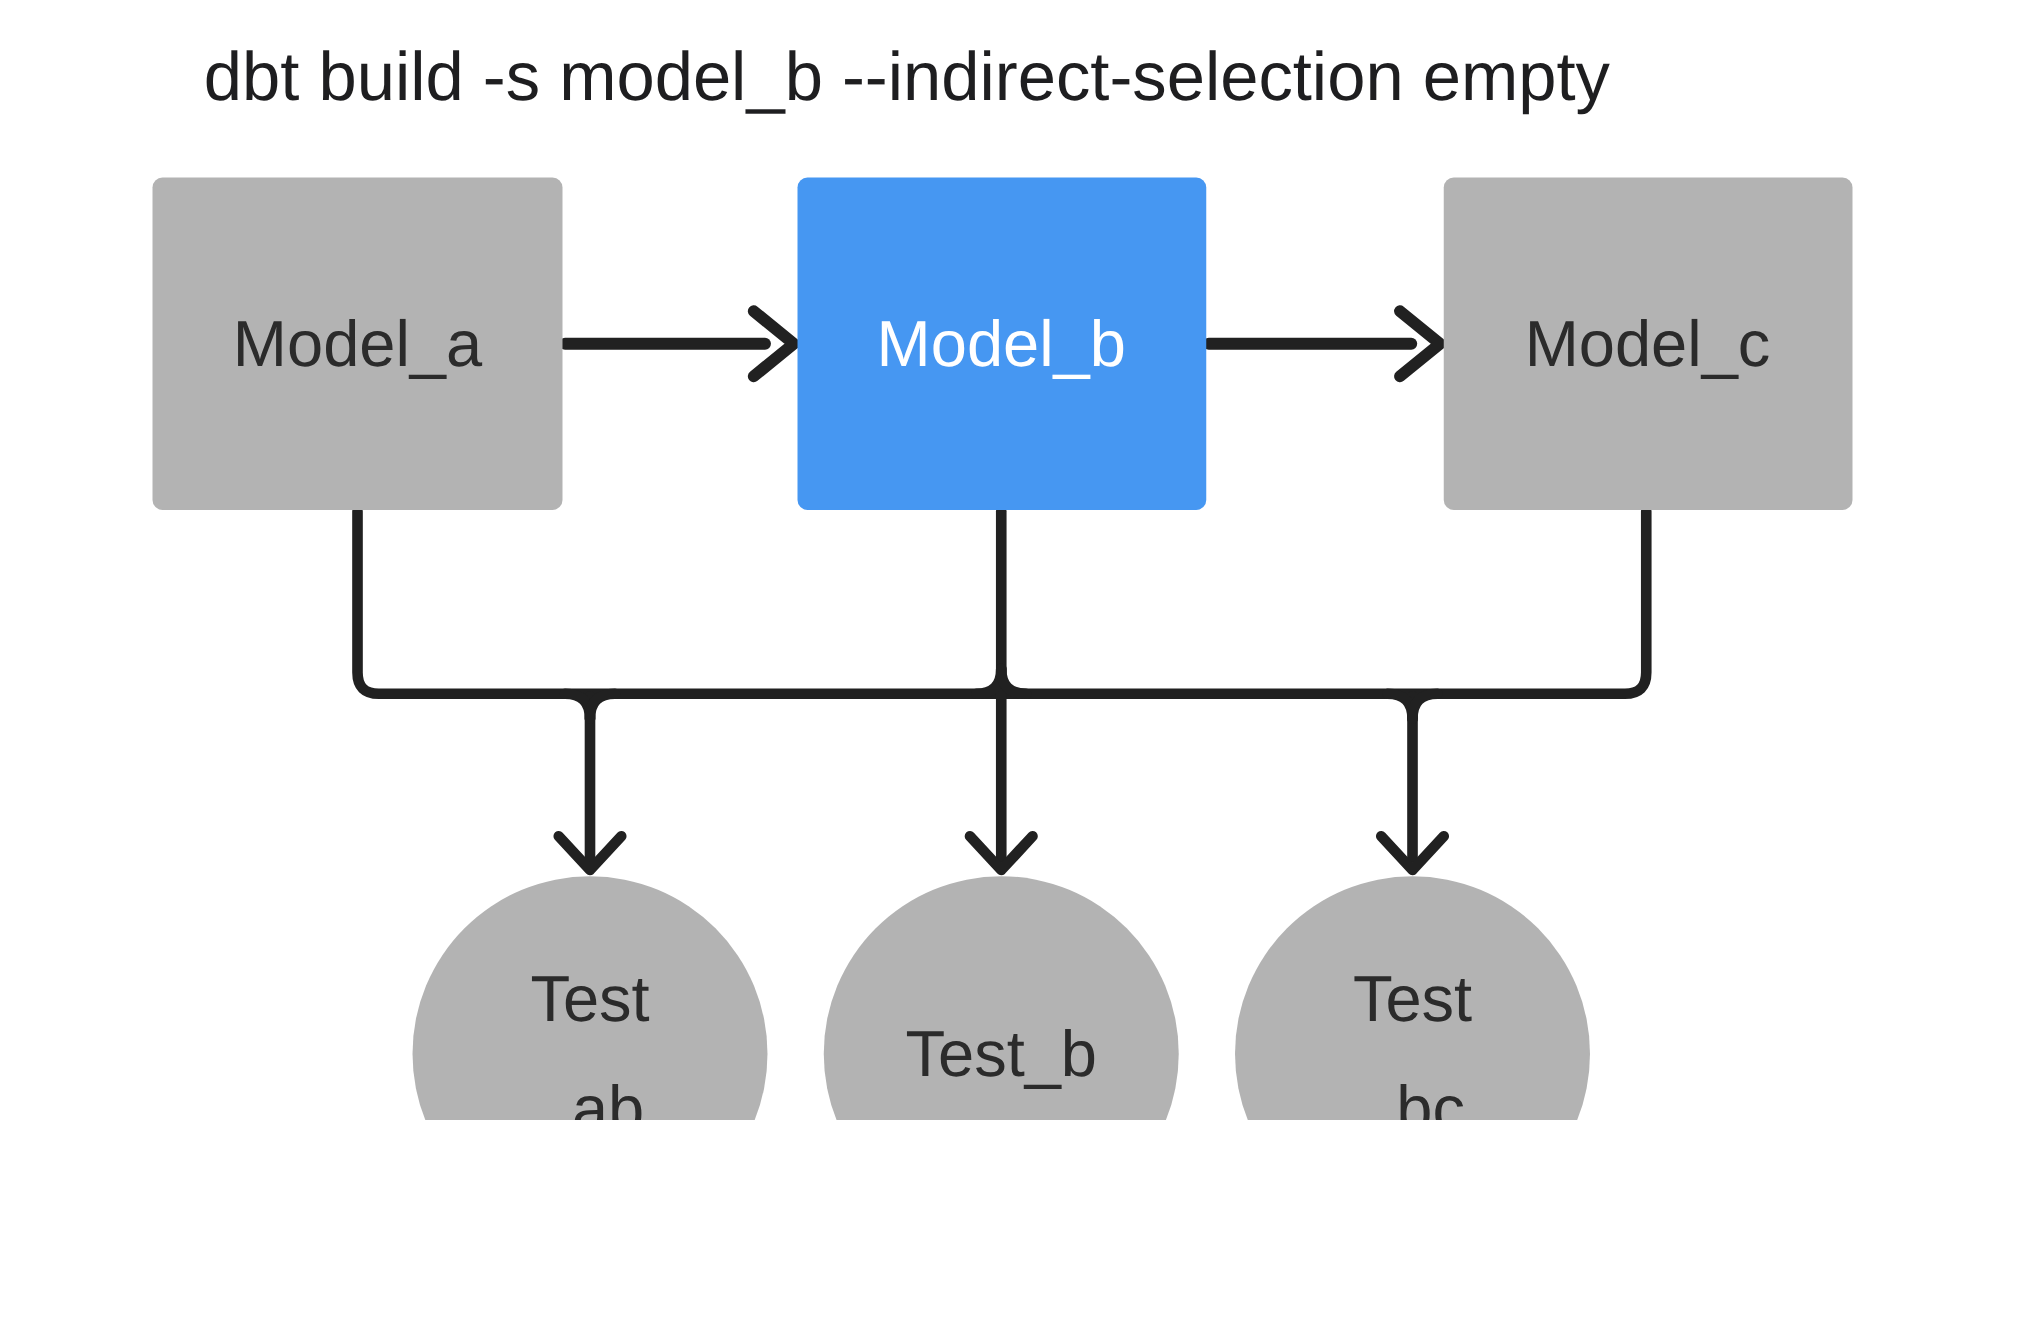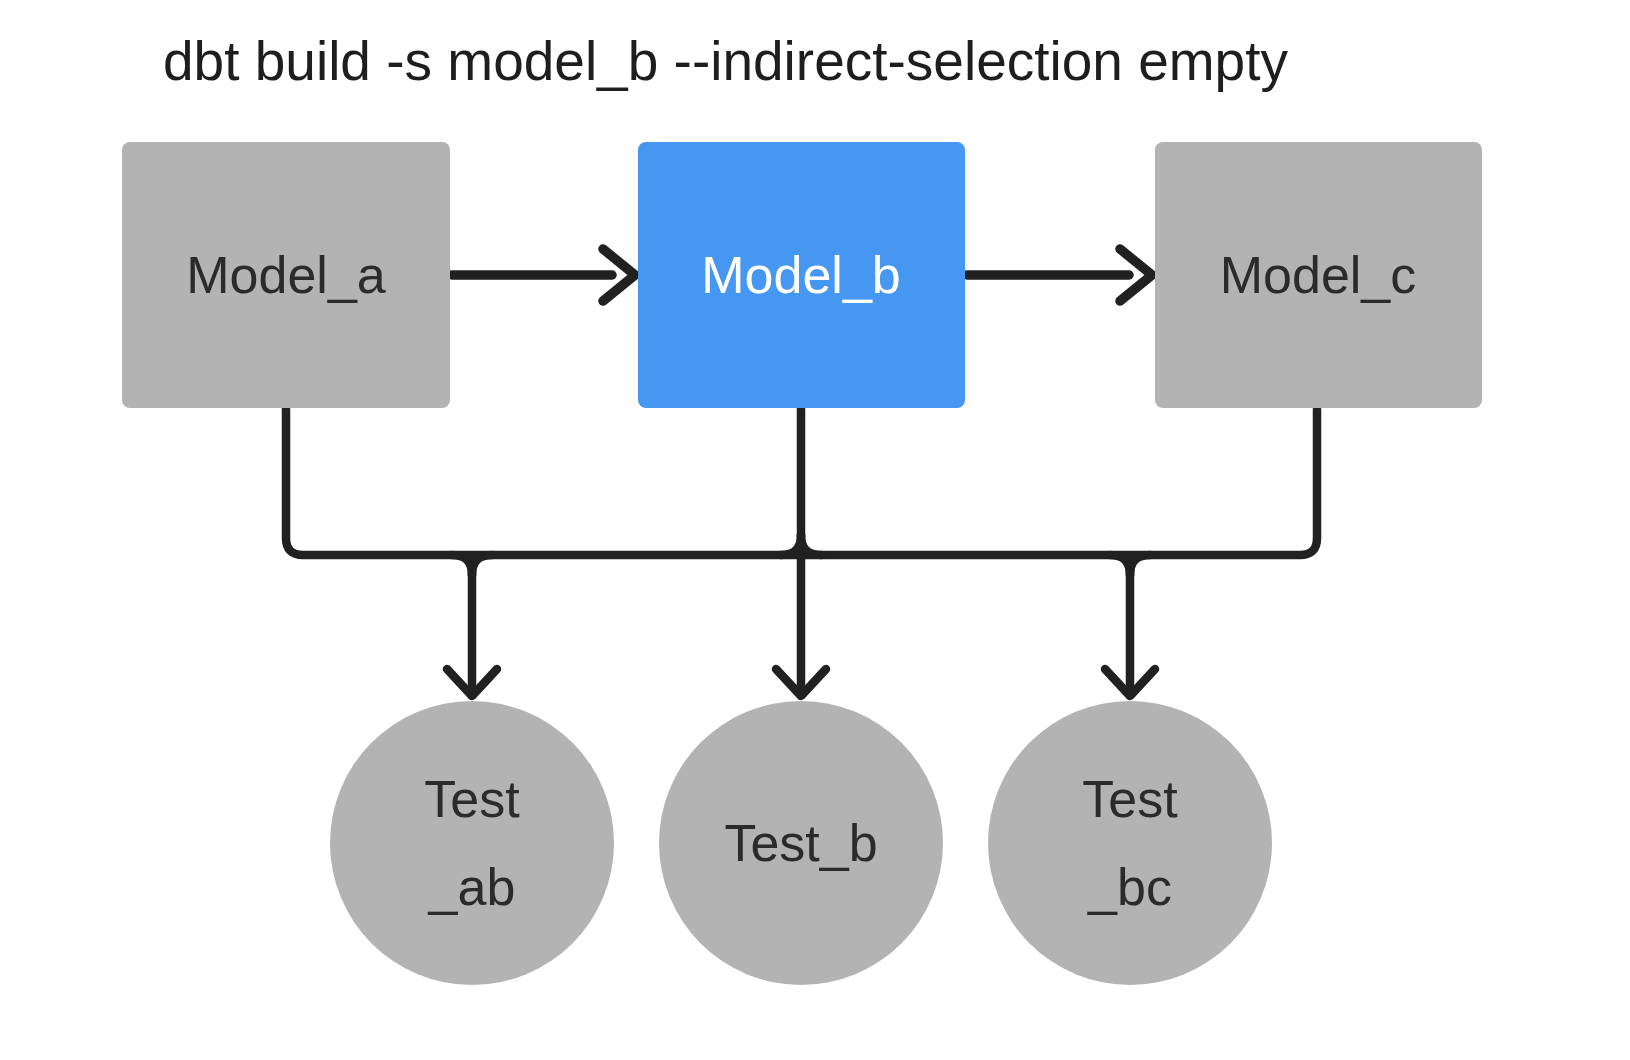--- a/index.html
+++ b/index.html
@@ -3,21 +3,21 @@
 <meta charset="utf-8">
 <style>
   html, body {
     margin: 0;
     padding: 0;
     background: #ffffff;
   }
   .page {
     position: relative;
     width: 1630px;
-    height: 1060px;
+    height: 896px;
     background: #ffffff;
     overflow: hidden;
   }
   svg {
     display: block;
     width: 1630px;
     height: 1060px;
   }
   text {
     font-family: "Liberation Sans", "DejaVu Sans", sans-serif;

